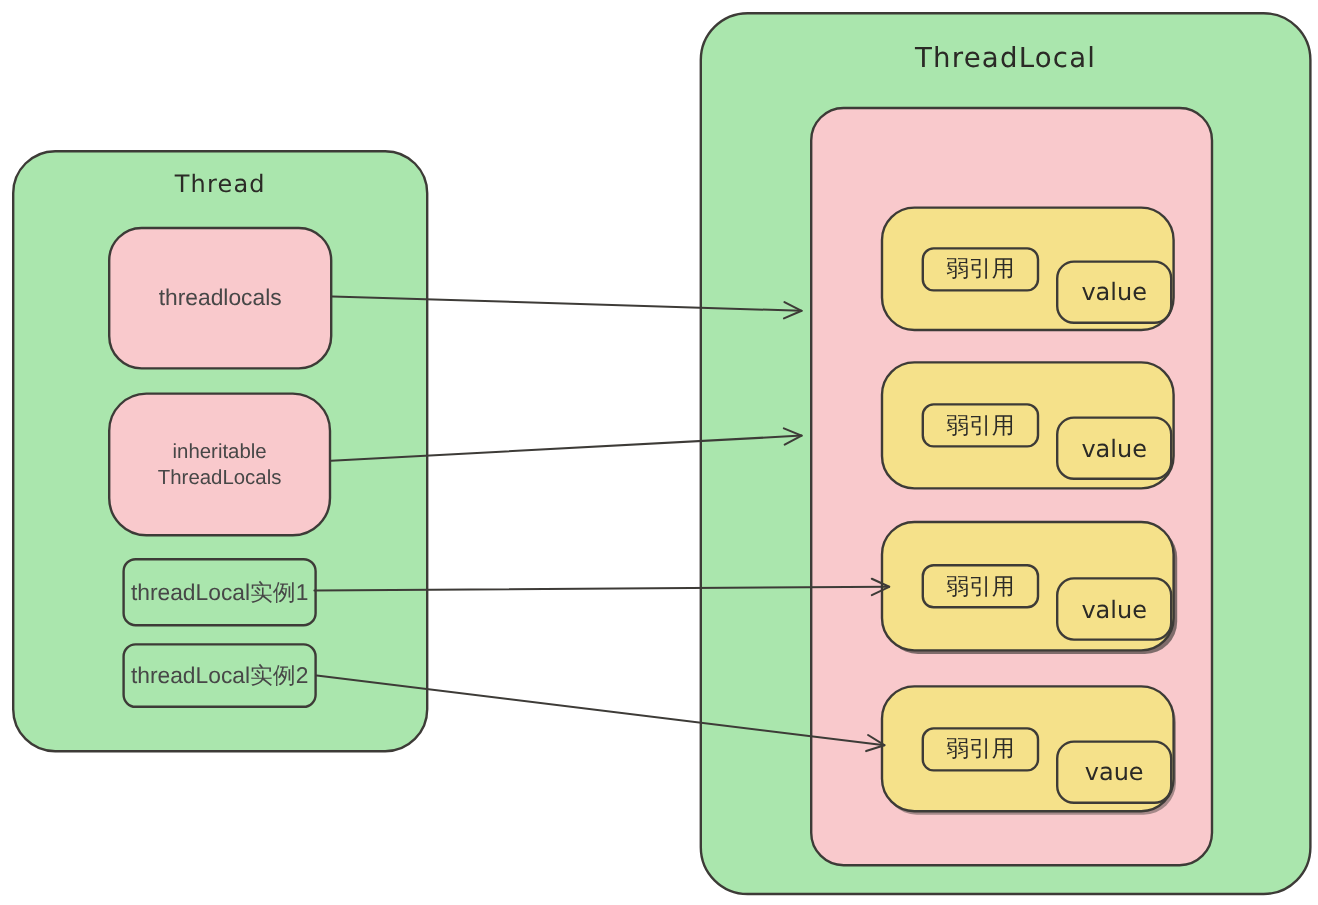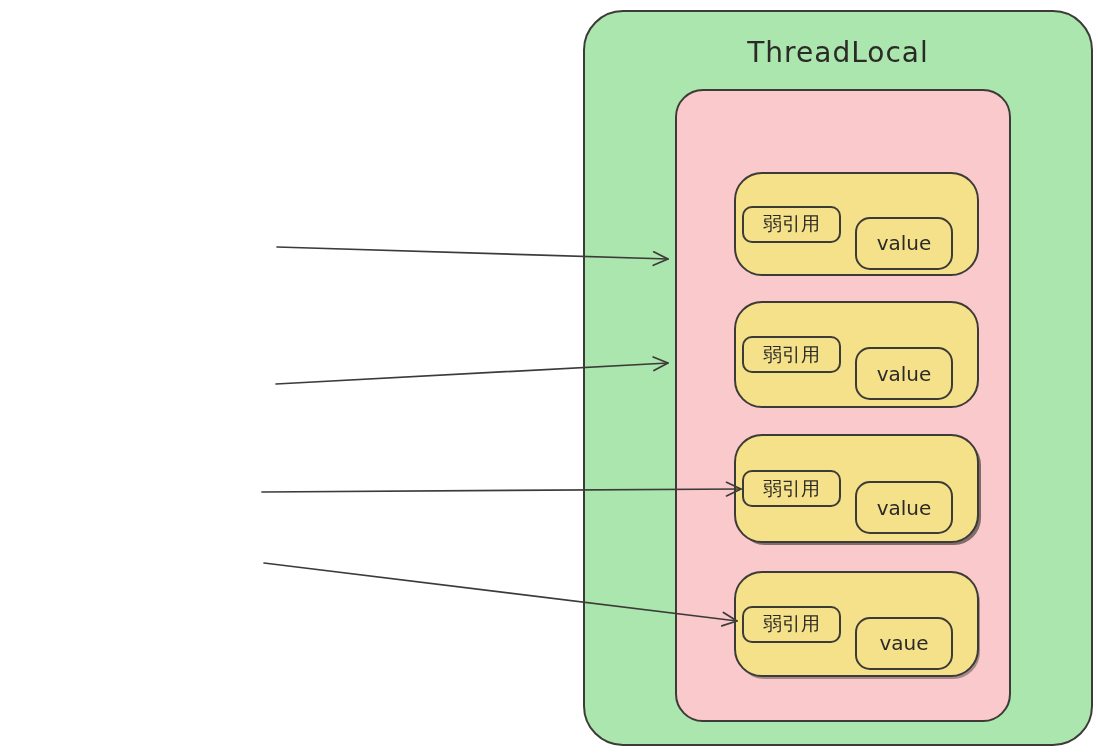--- a/index.html
+++ b/index.html
@@ -72,42 +72,42 @@
 
   
   .threadlocal-box {
     left: 583px; top: 10px;
     width: 510px; height: 736px;
     border-radius: 40px;
   }
   .threadlocal-title {
     position: absolute; top: 24px; left: 0; right: 0;
     text-align: center;
-    font-size: 28px; letter-spacing: 1px;
+    font-size: 23px; letter-spacing: 1px;
     color: var(--title_dark);
   }
   .map-box {
     position: absolute; left: 90px; top: 77px;
     width: 336px; height: 633px;
     border: 2px solid var(--stroke); border-radius: 28px;
     background: var(--pink);
   }
   .map-title {
     position: absolute; top: 18px; left: 0; right: 0;
     text-align: center;
     font-size: 30px; letter-spacing: 1px;
     color: var(--title_dark);
   }
   .entry {
     position: absolute; left: 57px;
     width: 245px; height: 104px;
     border: 2px solid var(--stroke); border-radius: 28px;
     background: var(--yellow);
     display: flex; align-items: center;
-    padding-left: 6px; gap: 14px;
+    padding-left: 32px; gap: 14px;
   }
   .entry-1 { top: 81px; }
   .entry-2 { top: 210px; height: 107px; }
   .entry-3 { top: 343px; height: 109px; box-shadow: 3px 3px 0 -1px rgba(61,59,55,0.65); }
   .entry-4 { top: 480px; height: 106px; box-shadow: 2px 3px 0 -1px rgba(61,59,55,0.45); }
 
   .key-box {
     width: 99px; height: 37px;
     border: 2px solid var(--stroke); border-radius: 10px;
     display: flex; align-items: center; justify-content: center;
@@ -135,20 +135,40 @@
     fill: none;
     stroke-linecap: round;
     stroke-linejoin: round;
   }
 </style>
 </head>
 <body>
 
 <div class="canvas">
 
+  <div class="box green-box thread-box">
+    <div class="thread-title hand">Thread</div>
+
+    <div class="threadlocals-box">
+      <span>threadlocals</span>
+    </div>
+
+    <div class="inheritable-box">
+      <span>inheritable</span>
+      <span>ThreadLocals</span>
+    </div>
+
+    <div class="instance-box instance-1">
+      <span>threadLocal实例1</span>
+    </div>
+
+    <div class="instance-box instance-2">
+      <span>threadLocal实例2</span>
+    </div>
+  </div>
 
   <div class="box green-box threadlocal-box">
     <div class="threadlocal-title hand">ThreadLocal</div>
 
     <div class="map-box">
 
       <div class="entry entry-1">
         <div class="key-box">弱引用</div>
         <div class="value-box hand">value</div>
       </div>

